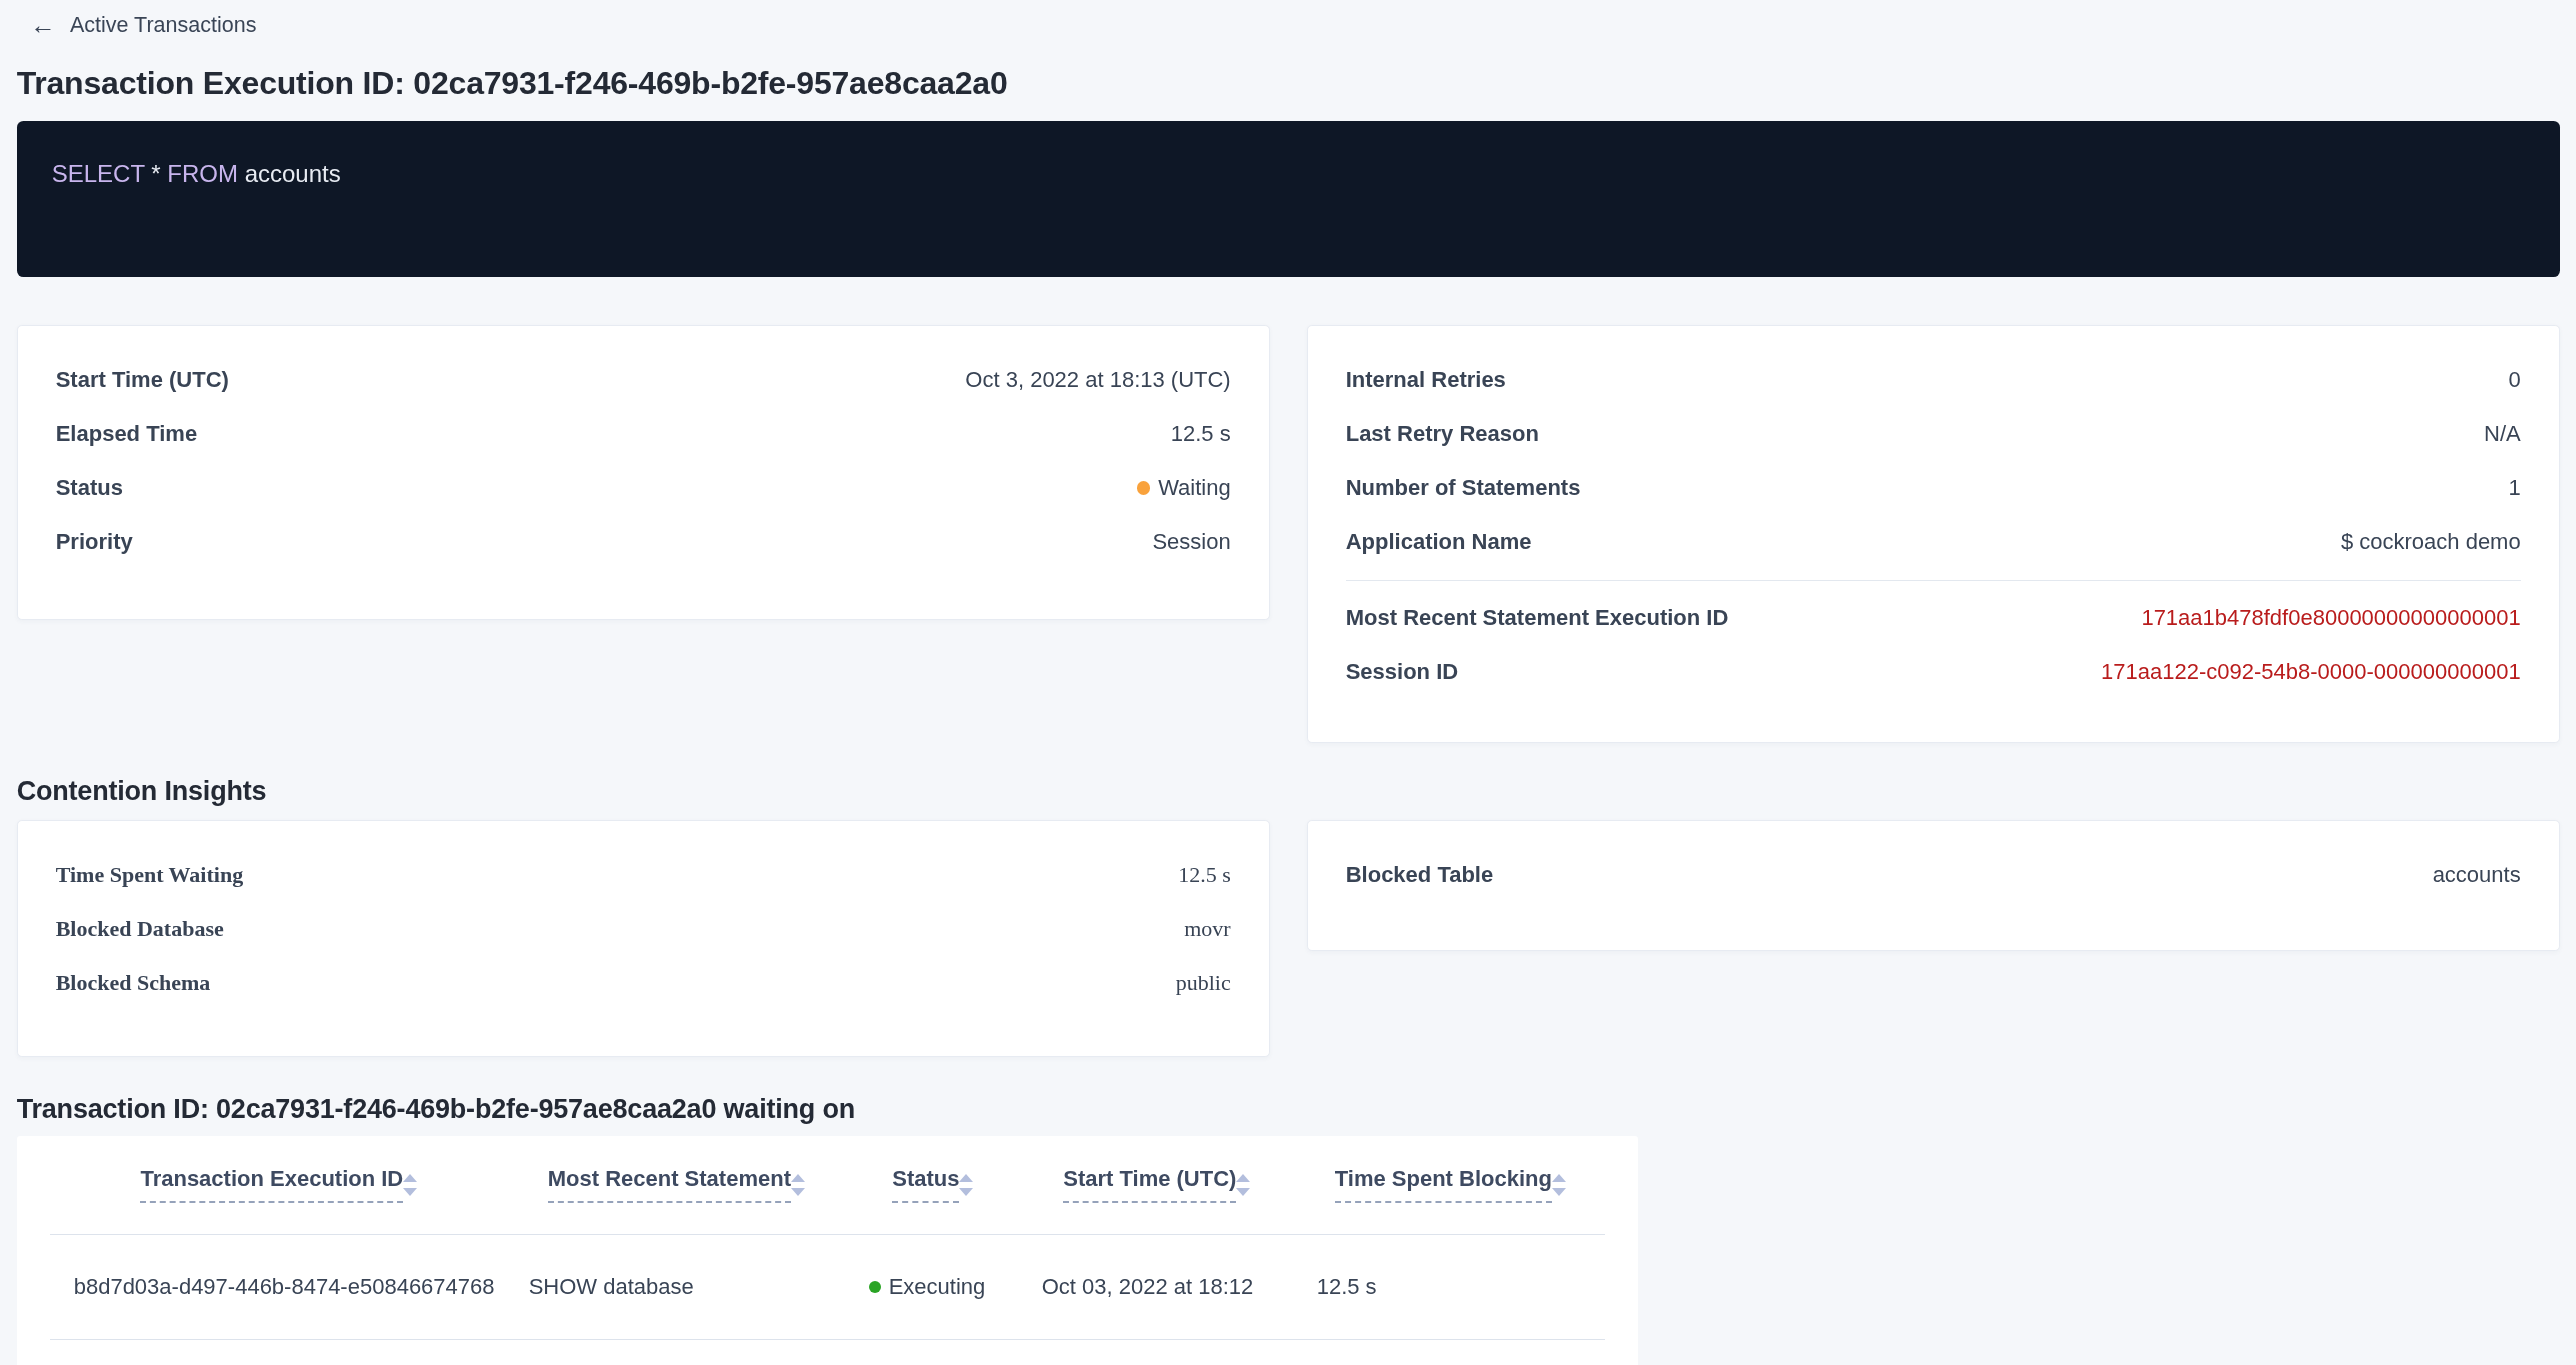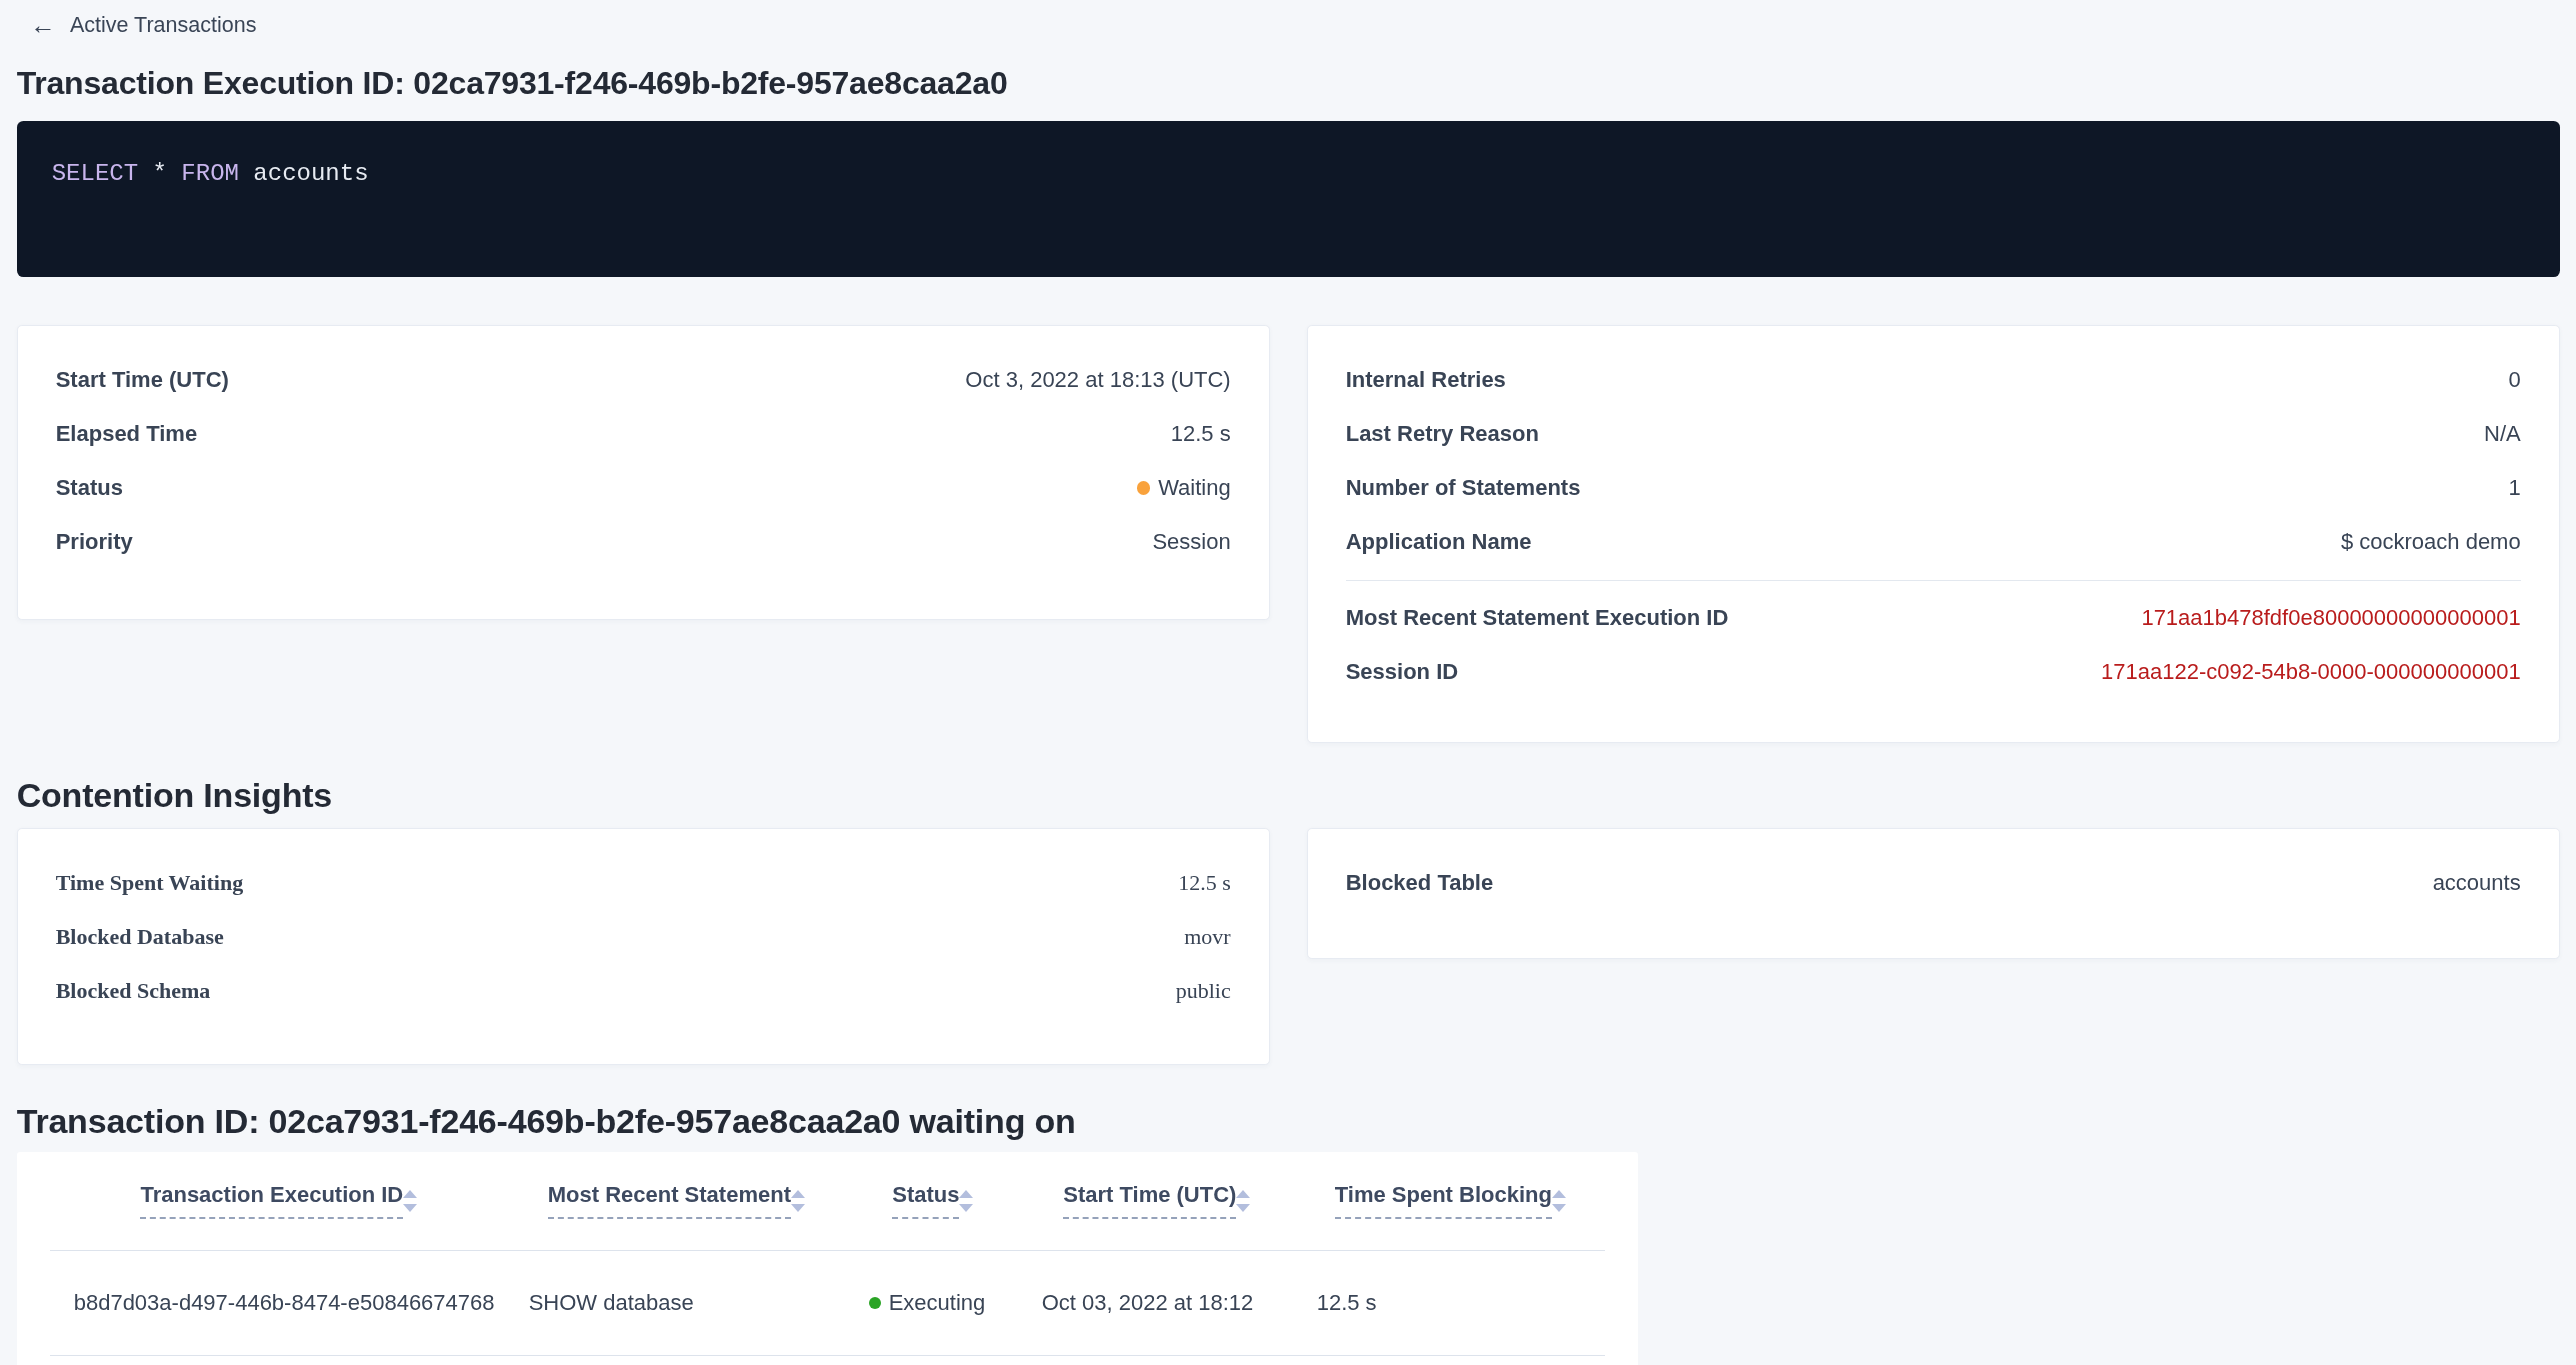--- a/index.html
+++ b/index.html
@@ -23,21 +23,21 @@
   
   h1.title {
     margin-top:27px; font-size:32px; font-weight:700; color:#242a35; letter-spacing:-0.2px;
   }
 
   
   .sql-box {
     margin-top:19px; width:2543px; height:156px;
     background:#0e1726; border-radius:6.4px;
     padding:37px 35px 0 35px;
-    font-family:Liberation Mono, monospace;
+    font-family:Liberation Sans, sans-serif;
     font-size:24px; line-height:32px; color:#e7ebf2;
   }
   .sql-kw { color:#c8b5ed; }
 
   
   .cards-row { display:flex; gap:37px; margin-top:48px; width:2543px; align-items:flex-start; }
   .card {
     flex:1; background:#ffffff; border:0.8px solid #e7ebf2; border-radius:4.8px;
     box-shadow:0 1.6px 4px rgba(56,76,108,0.04);
     padding:38px 38px 0 38px;
@@ -57,21 +57,21 @@
 
   .card-divider { border:none; border-top:1.6px solid #e3e8ef; margin:16px 0 20.7px 0; }
 
   .status-val { display:flex; align-items:center; gap:8px; }
   .dot { display:inline-block; border-radius:50%; }
   .dot-lg { width:13.5px; height:13.5px; }
   .dot-sm { width:12px; height:12px; }
 
   
   h2.section-heading {
-    font-size:34px; font-weight:700; color:#242a35; letter-spacing:-0.2px;
+    font-size:27px; font-weight:700; color:#242a35; letter-spacing:-0.2px;
   }
   .heading-contention { margin-top:33px; }
   .heading-waiting    { margin-top:37px; }
   .cards-row.contention { margin-top:12.7px; }
 
   
   .table-panel {
     margin-top:11px; width:1621px; height:232px;
     background:#ffffff; border-radius:3.2px;
     padding:0 33px;

